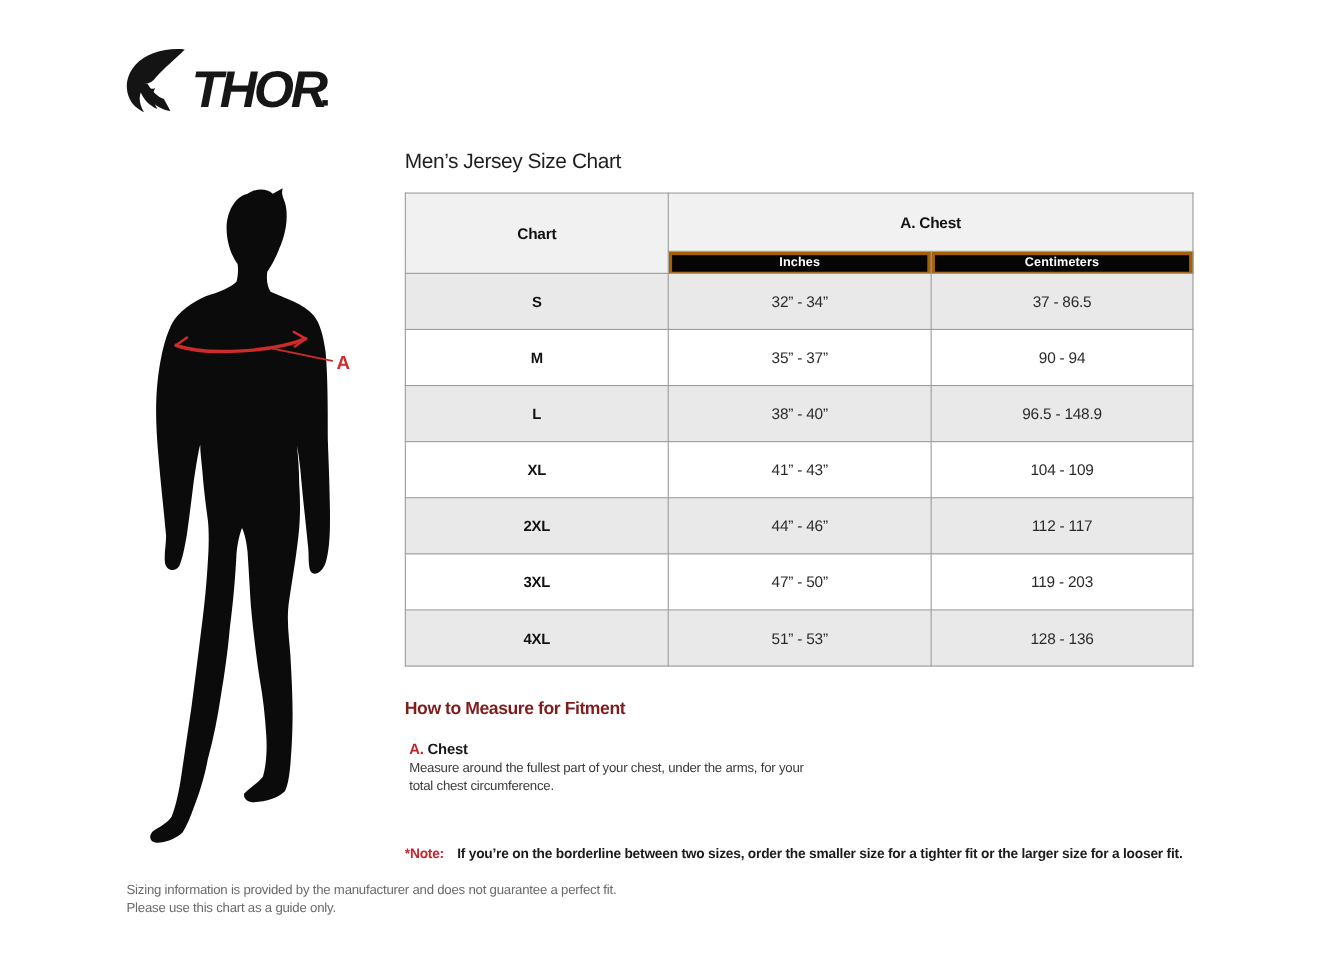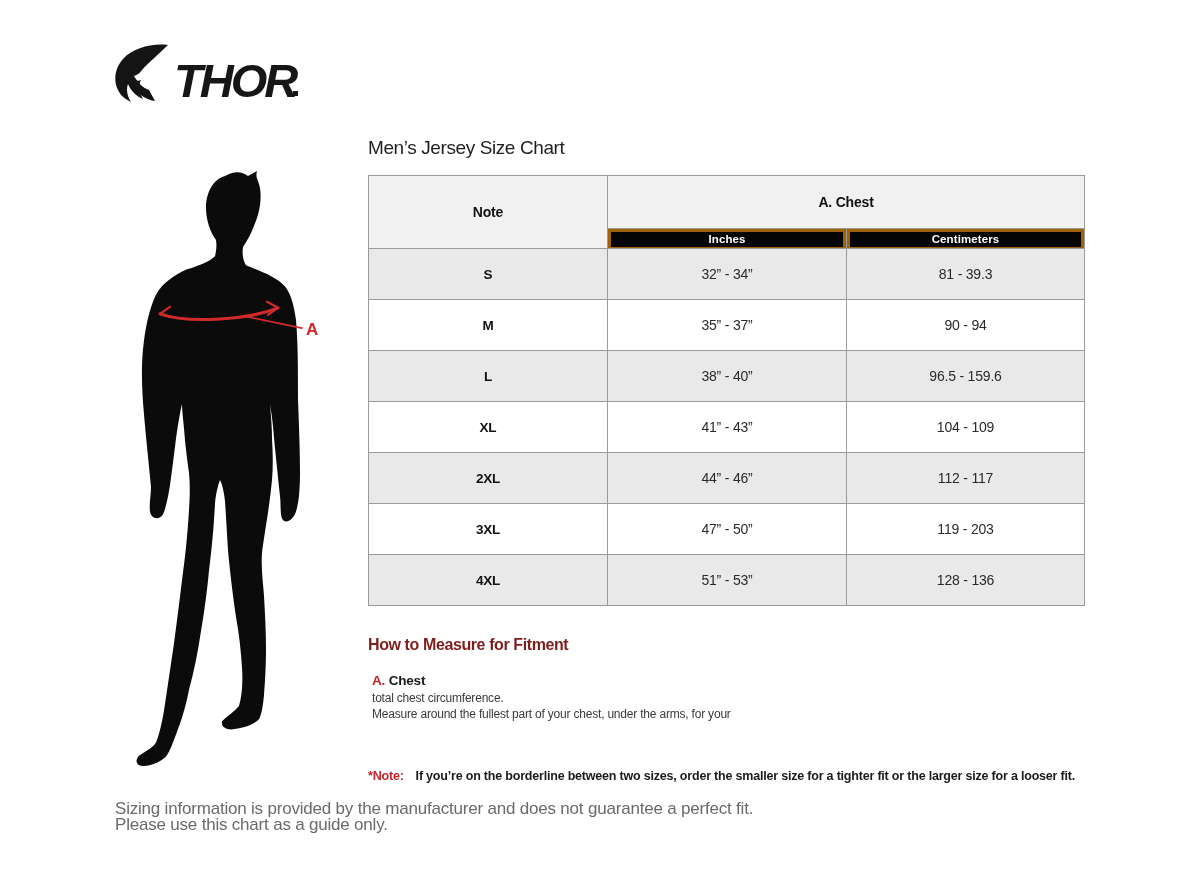--- a/index.html
+++ b/index.html
@@ -48,21 +48,21 @@
   .measure-label{color:#181818;text-align:center;}
   .measure-desc{
     position:absolute;left:372px;top:691px;font-size:12px;color:#3a3a3a;
     line-height:15.5px;letter-spacing:-0.2px;
   }
   .note-line{position:absolute;left:368px;top:769px;font-size:12.5px;font-weight:bold;letter-spacing:-0.2px;}
   .note-label{color:#c6242b;margin-right:12px;}
   .note-text{color:#1b1b1b;}
   
   .footer{
-    position:absolute;left:115px;top:801px;font-size:17px;color:#6a6a6a;
+    position:absolute;left:115px;top:801px;font-size:12px;color:#6a6a6a;
     line-height:16px;letter-spacing:-0.2px;
   }
 </style>
 </head>
 <body>
 
 <div class="logo">
   <svg viewBox="0 0 192 62" width="192" height="62" xmlns="http://www.w3.org/2000/svg">
     <g>
       <path fill="#141414" d="M56,1 C40,-1 21,4 11,15 C3,24 1,36 6,46 C8,51 13,55 19,58
@@ -151,47 +151,47 @@
 <div class="chart-title">Men’s Jersey Size Chart</div>
 
 <table class="size-table">
   <colgroup>
       <col style="width:239px">
       <col style="width:239px">
       <col style="width:238px">
     </colgroup>
   <thead>
     <tr>
-      <th class="th-size" rowspan="2">Note</th>
+      <th class="th-size" rowspan="2">Chart</th>
       <th class="th-chest" colspan="2">A. Chest</th>
     </tr>
     <tr class="bar-row">
       <td class="bar-cell">
         <div class="bar">Inches</div>
       </td>
       <td class="bar-cell">
         <div class="bar">Centimeters</div>
       </td>
     </tr>
   </thead>
   <tbody>
     <tr class="shade">
       <td class="size-cell">S</td>
       <td class="val-cell">32” - 34”</td>
-      <td class="val-cell">81 - 39.3</td>
+      <td class="val-cell">37 - 86.5</td>
     </tr>
     <tr class="plain">
       <td class="size-cell">M</td>
       <td class="val-cell">35” - 37”</td>
       <td class="val-cell">90 - 94</td>
     </tr>
     <tr class="shade">
       <td class="size-cell">L</td>
       <td class="val-cell">38” - 40”</td>
-      <td class="val-cell">96.5 - 159.6</td>
+      <td class="val-cell">96.5 - 148.9</td>
     </tr>
     <tr class="plain">
       <td class="size-cell">XL</td>
       <td class="val-cell">41” - 43”</td>
       <td class="val-cell">104 - 109</td>
     </tr>
     <tr class="shade">
       <td class="size-cell">2XL</td>
       <td class="val-cell">44” - 46”</td>
       <td class="val-cell">112 - 117</td>
@@ -208,22 +208,22 @@
     </tr>
   </tbody>
 </table>
 
 <div class="measure-title">How to Measure for Fitment</div>
 <div class="measure-item">
   <span class="measure-key">A.</span>
   <span class="measure-label">Chest</span>
 </div>
 <div class="measure-desc">
+  <div>Measure around the fullest part of your chest, under the arms, for your</div>
   <div>total chest circumference.</div>
-  <div>Measure around the fullest part of your chest, under the arms, for your</div>
 </div>
 
 <div class="note-line">
   <span class="note-label">*Note:</span><span class="note-text">If you’re on the borderline between two sizes, order the smaller size for a tighter fit or the larger size for a looser fit.</span>
 </div>
 
 <div class="footer">
   <div>Sizing information is provided by the manufacturer and does not guarantee a perfect fit.</div>
   <div>Please use this chart as a guide only.</div>
 </div>

